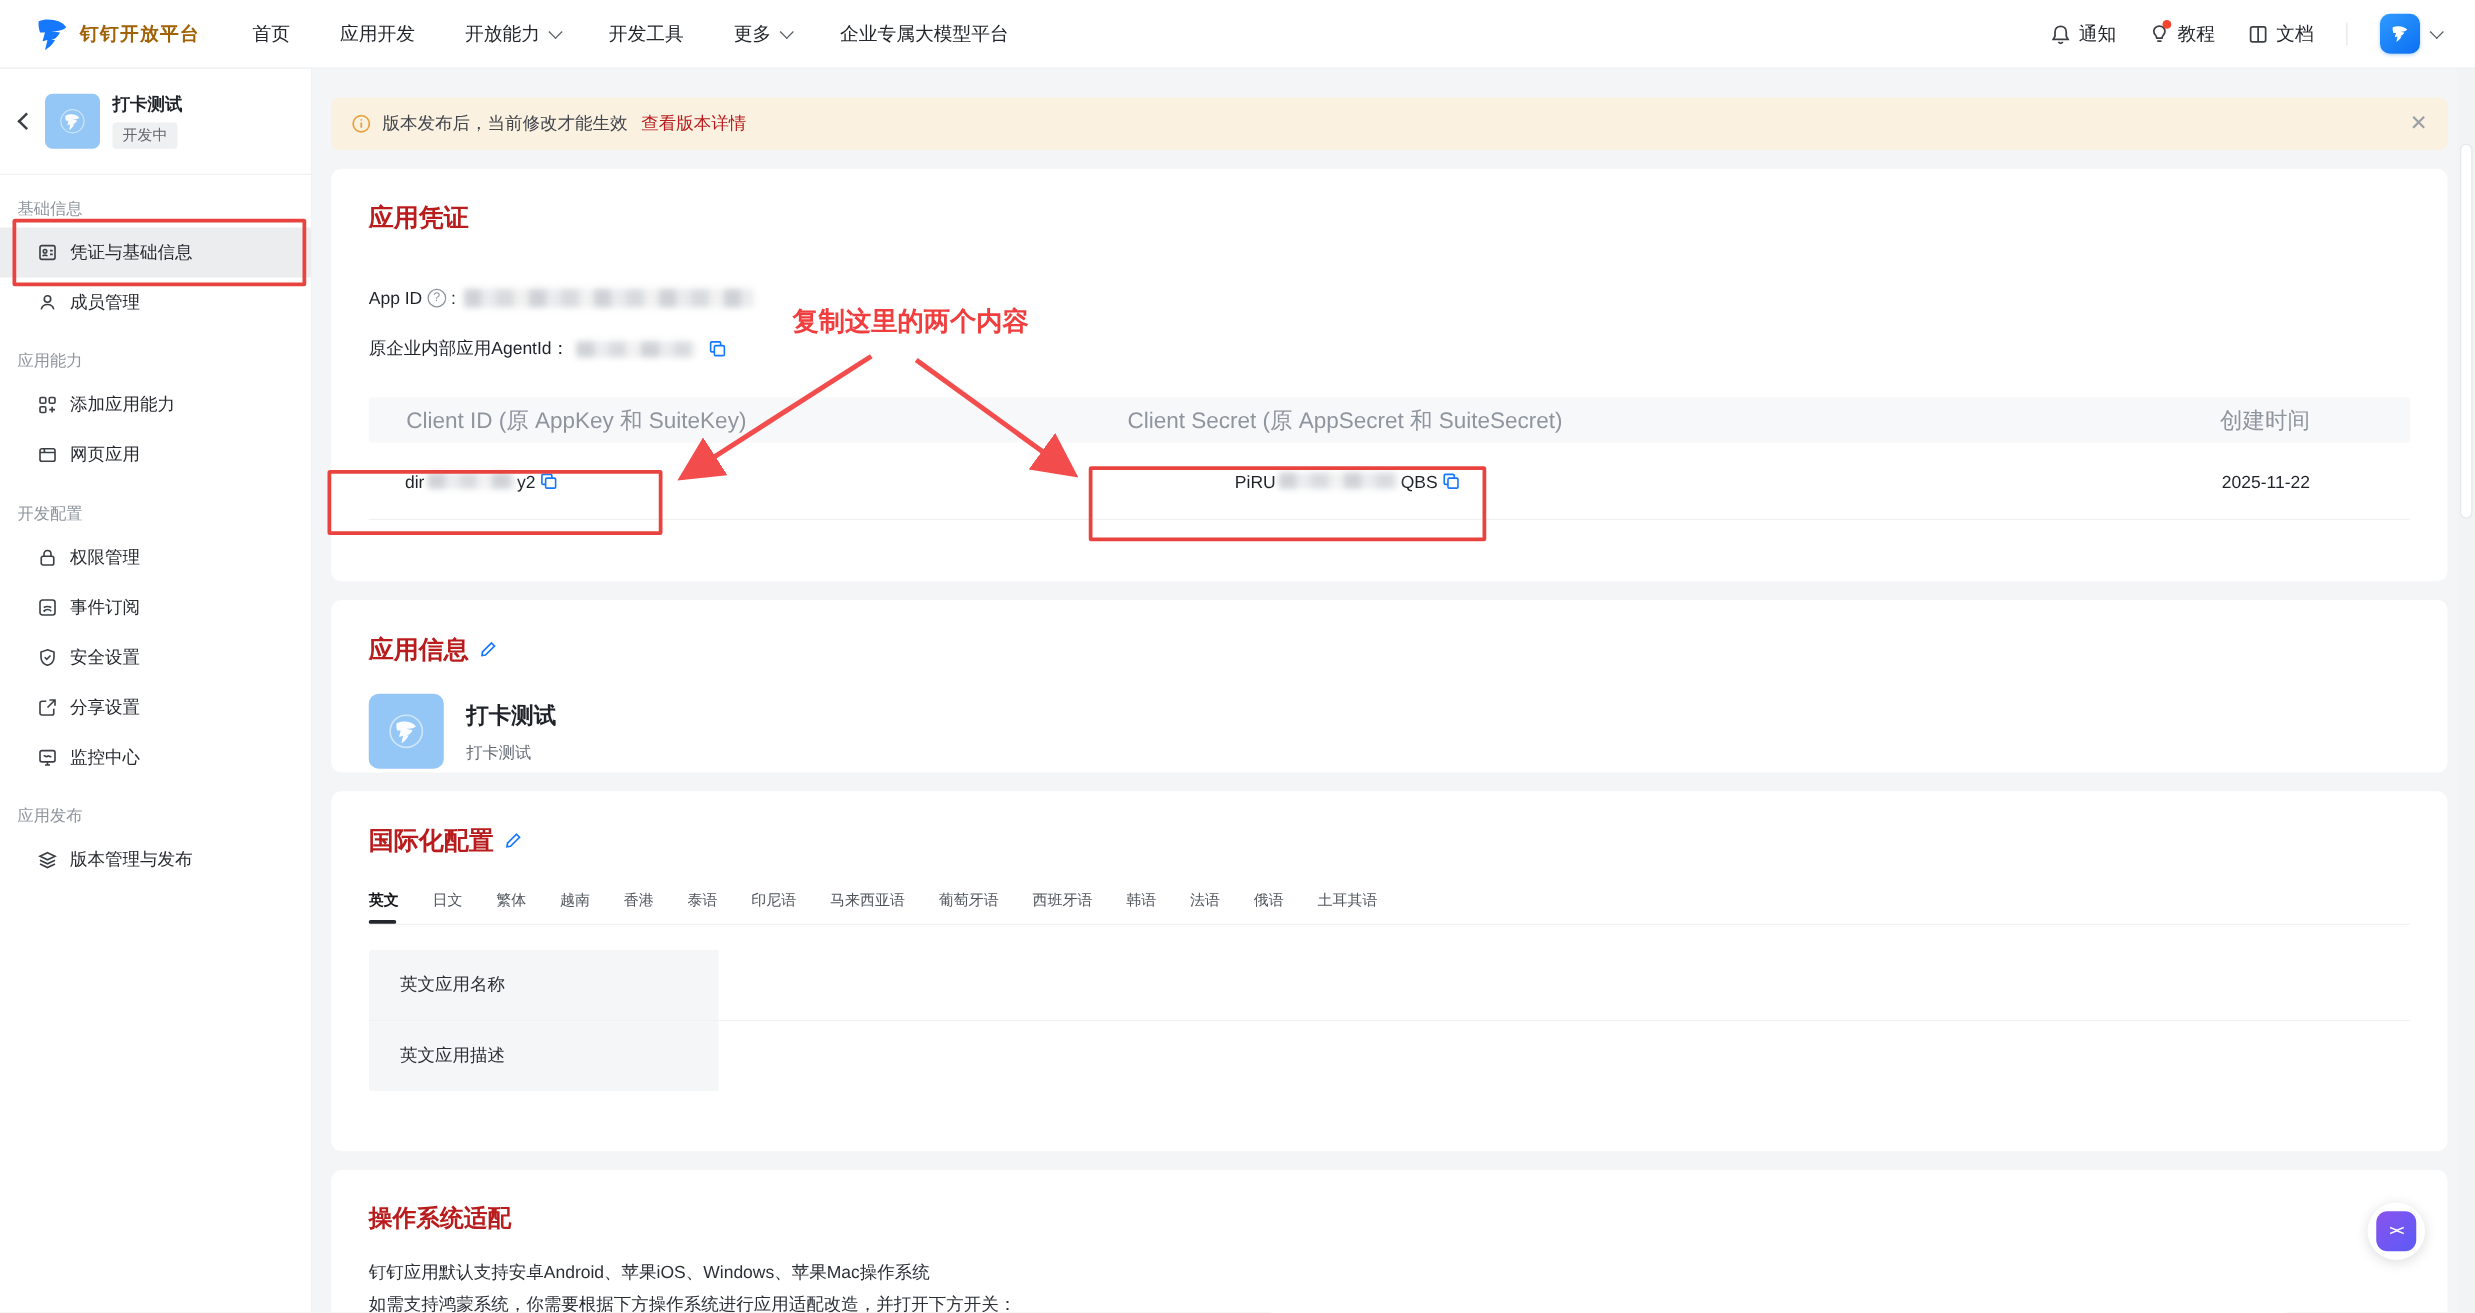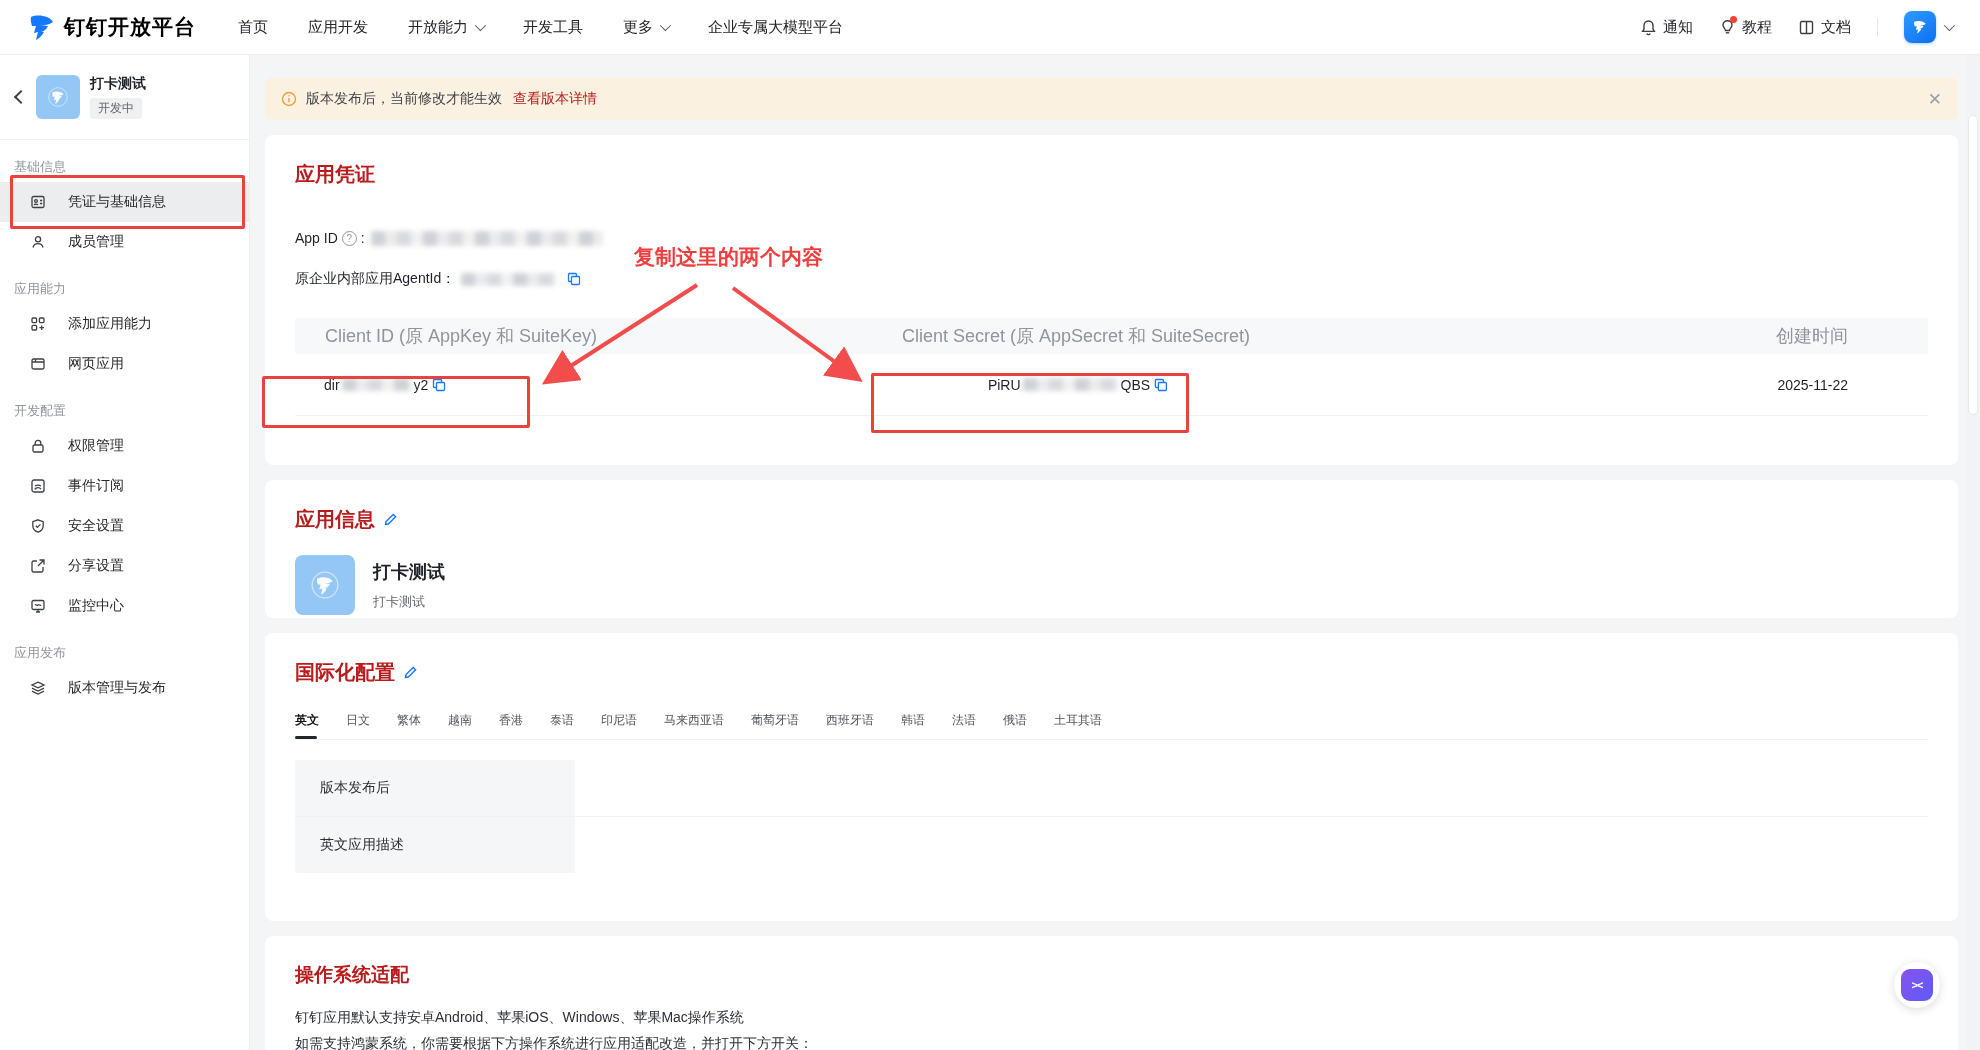--- a/index.html
+++ b/index.html
@@ -3,21 +3,21 @@
 <meta charset="utf-8">
 <style>
   * { margin:0; padding:0; box-sizing:border-box; }
   html,body { width:1980px; height:1050px; }
   body { font-family:"Liberation Sans","DejaVu Sans",sans-serif; color:#1f2329; background:#f4f5f7; }
   .app { position:relative; width:1980px; height:1050px; overflow:hidden; }
 
   
   .topnav { position:relative; z-index:20; display:flex; align-items:center; height:55px; background:#fff; border-bottom:1px solid #eceef0; padding:0 28px; }
   .brand { display:flex; align-items:center; gap:8px; }
-  .brand-name { font-size:21px; font-weight:800; color:#000000; letter-spacing:1px; }
+  .brand-name { font-size:15px; font-weight:800; color:#a16207; letter-spacing:1px; }
   .nav-items { display:flex; align-items:center; gap:40px; margin-left:42px; }
   .nav-item { font-size:15px; color:#23262b; cursor:pointer; display:flex; align-items:center; gap:5px; }
   .chev { width:8px; height:8px; border-right:1.5px solid #595e66; border-bottom:1.5px solid #595e66; transform:rotate(45deg) translateY(-2px); margin-left:2px; }
   .nav-right { margin-left:auto; display:flex; align-items:center; gap:26px; }
   .nav-tool { display:flex; align-items:center; gap:6px; font-size:15px; color:#23262b; cursor:pointer; position:relative; }
   .nav-tool svg { display:block; }
   .red-dot { position:absolute; left:11px; top:-2px; width:7px; height:7px; border-radius:50%; background:#f5432c; }
   .nav-divider { width:1px; height:18px; background:#e4e6e9; }
   .nav-avatar { width:32px; height:32px; border-radius:8px; background:linear-gradient(145deg,#2f9bff,#0c6ff2); display:flex; align-items:center; justify-content:center; box-shadow:0 1px 3px rgba(22,119,255,.35); }
 
@@ -26,21 +26,21 @@
 
   
   .sidebar { width:250px; background:#fff; border-right:1px solid #eceef0; flex:none; }
   .side-app { display:flex; align-items:center; gap:10px; padding:20px 14px 20px 12px; border-bottom:1px solid #eef0f2; }
   .back-arrow { width:14px; height:14px; position:relative; cursor:pointer; flex:none; }
   .back-arrow::before { content:""; position:absolute; left:4px; top:2px; width:8px; height:8px; border-left:2px solid #3c4046; border-bottom:2px solid #3c4046; transform:rotate(45deg); }
   .side-avatar { width:44px; height:44px; border-radius:6px; background:#94c6f6; flex:none; display:flex; align-items:center; justify-content:center; }
   .side-app-name { font-size:14px; color:#1f2329; font-weight:600; }
   .status-badge { display:inline-block; margin-top:5px; font-size:12px; color:#62676e; background:#eff0f2; border-radius:3px; padding:2px 8px; }
   .side-section-label { font-size:13px; color:#8f959e; padding:18px 16px 6px 14px; }
-  .side-item { position:relative; display:flex; align-items:center; gap:22px; height:40px; padding-left:30px; font-size:14px; color:#26292e; cursor:pointer; }
+  .side-item { position:relative; display:flex; align-items:center; gap:10px; height:40px; padding-left:30px; font-size:14px; color:#26292e; cursor:pointer; }
   .side-item svg { flex:none; }
   .side-item.active { background:#ebedef; }
   .annot-box { position:absolute; border:3px solid #e8433f; border-radius:2px; pointer-events:none; z-index:6; }
   .side-item .annot-box { left:10px; right:4px; top:-7px; bottom:-7px; }
 
   
   .main { flex:1; position:relative; overflow:hidden; padding:23px 22px 0 15px; }
   .banner { display:flex; align-items:center; gap:9px; height:42px; background:#faf1e1; border-radius:6px; padding:0 16px; font-size:14px; color:#40434a; }
   .banner-link { color:#b91c1c; cursor:pointer; margin-left:2px; }
   .banner-close { margin-left:auto; color:#9aa0a6; font-size:17px; cursor:pointer; }
@@ -394,21 +394,21 @@
           <span class="tab">马来西亚语</span>
           <span class="tab">葡萄牙语</span>
           <span class="tab">西班牙语</span>
           <span class="tab">韩语</span>
           <span class="tab">法语</span>
           <span class="tab">俄语</span>
           <span class="tab">土耳其语</span>
         </div>
         <div class="i18n-table">
           <div class="i18n-row">
-            <div class="i18n-label">版本发布后</div>
+            <div class="i18n-label">英文应用名称</div>
             <div class="i18n-value"></div>
           </div>
           <div class="i18n-row">
             <div class="i18n-label">英文应用描述</div>
             <div class="i18n-value"></div>
           </div>
         </div>
       </section>
 
       <section class="card" style="height:200px;">

